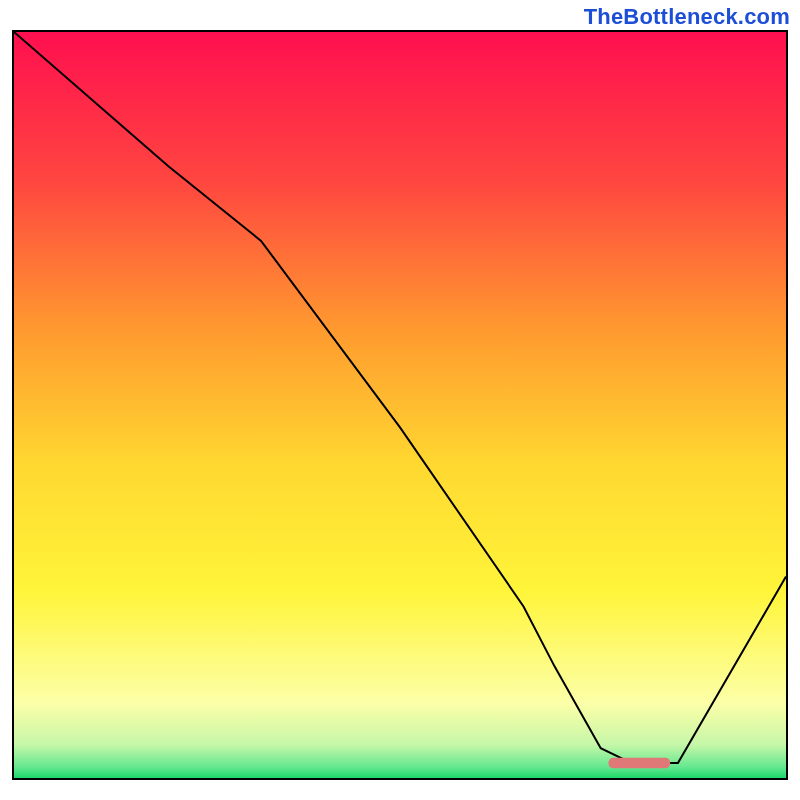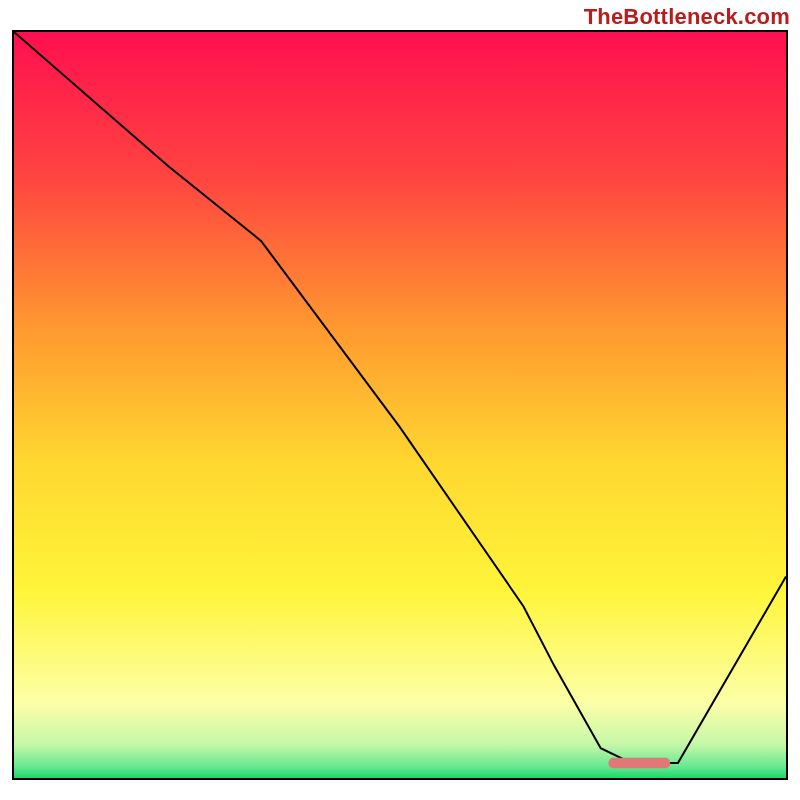--- a/index.html
+++ b/index.html
@@ -11,21 +11,21 @@
     font-family: Arial, Helvetica, sans-serif;
     position: relative;
     overflow: hidden;
   }
   .watermark {
     position: absolute;
     top: 4px;
     right: 10px;
     font-size: 22px;
     font-weight: 600;
-    color: #b91c1c;
+    color: #1d4ed8;
     letter-spacing: 0.2px;
     z-index: 20;
   }
   .plot-frame {
     position: absolute;
     left: 12px;
     right: 12px;
     top: 30px;
     bottom: 20px;
     border: 2.5px solid #000;

